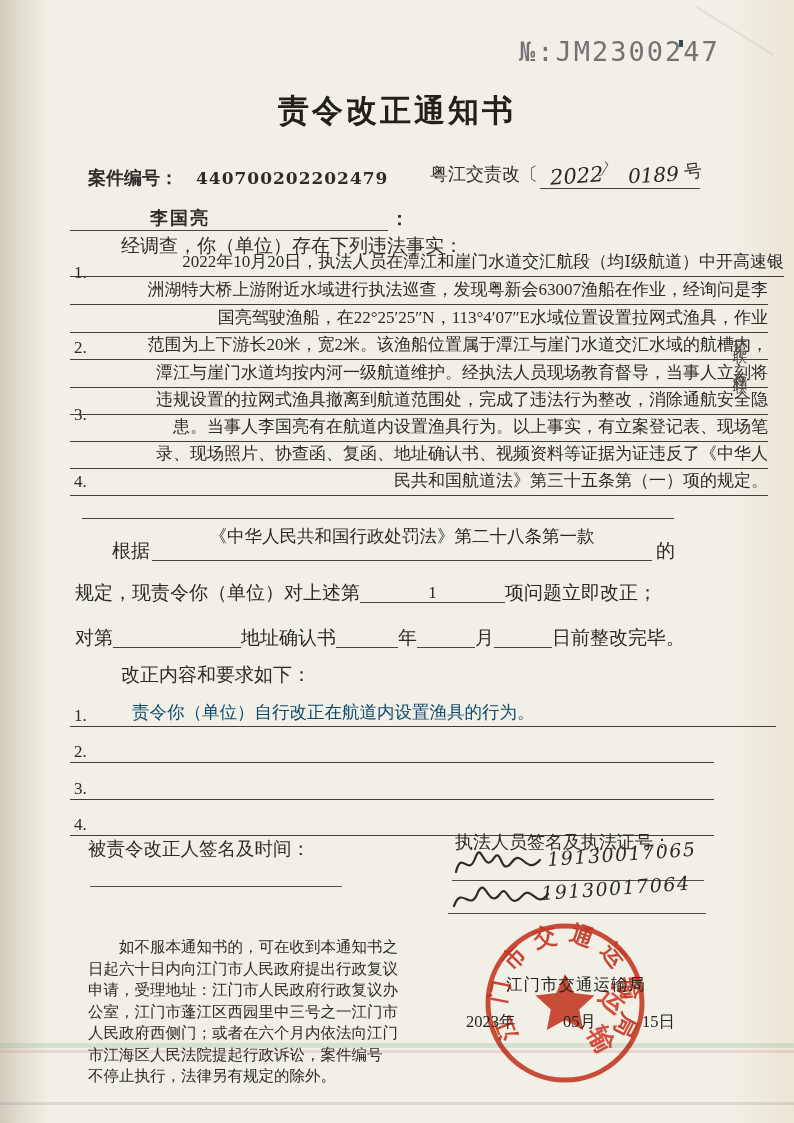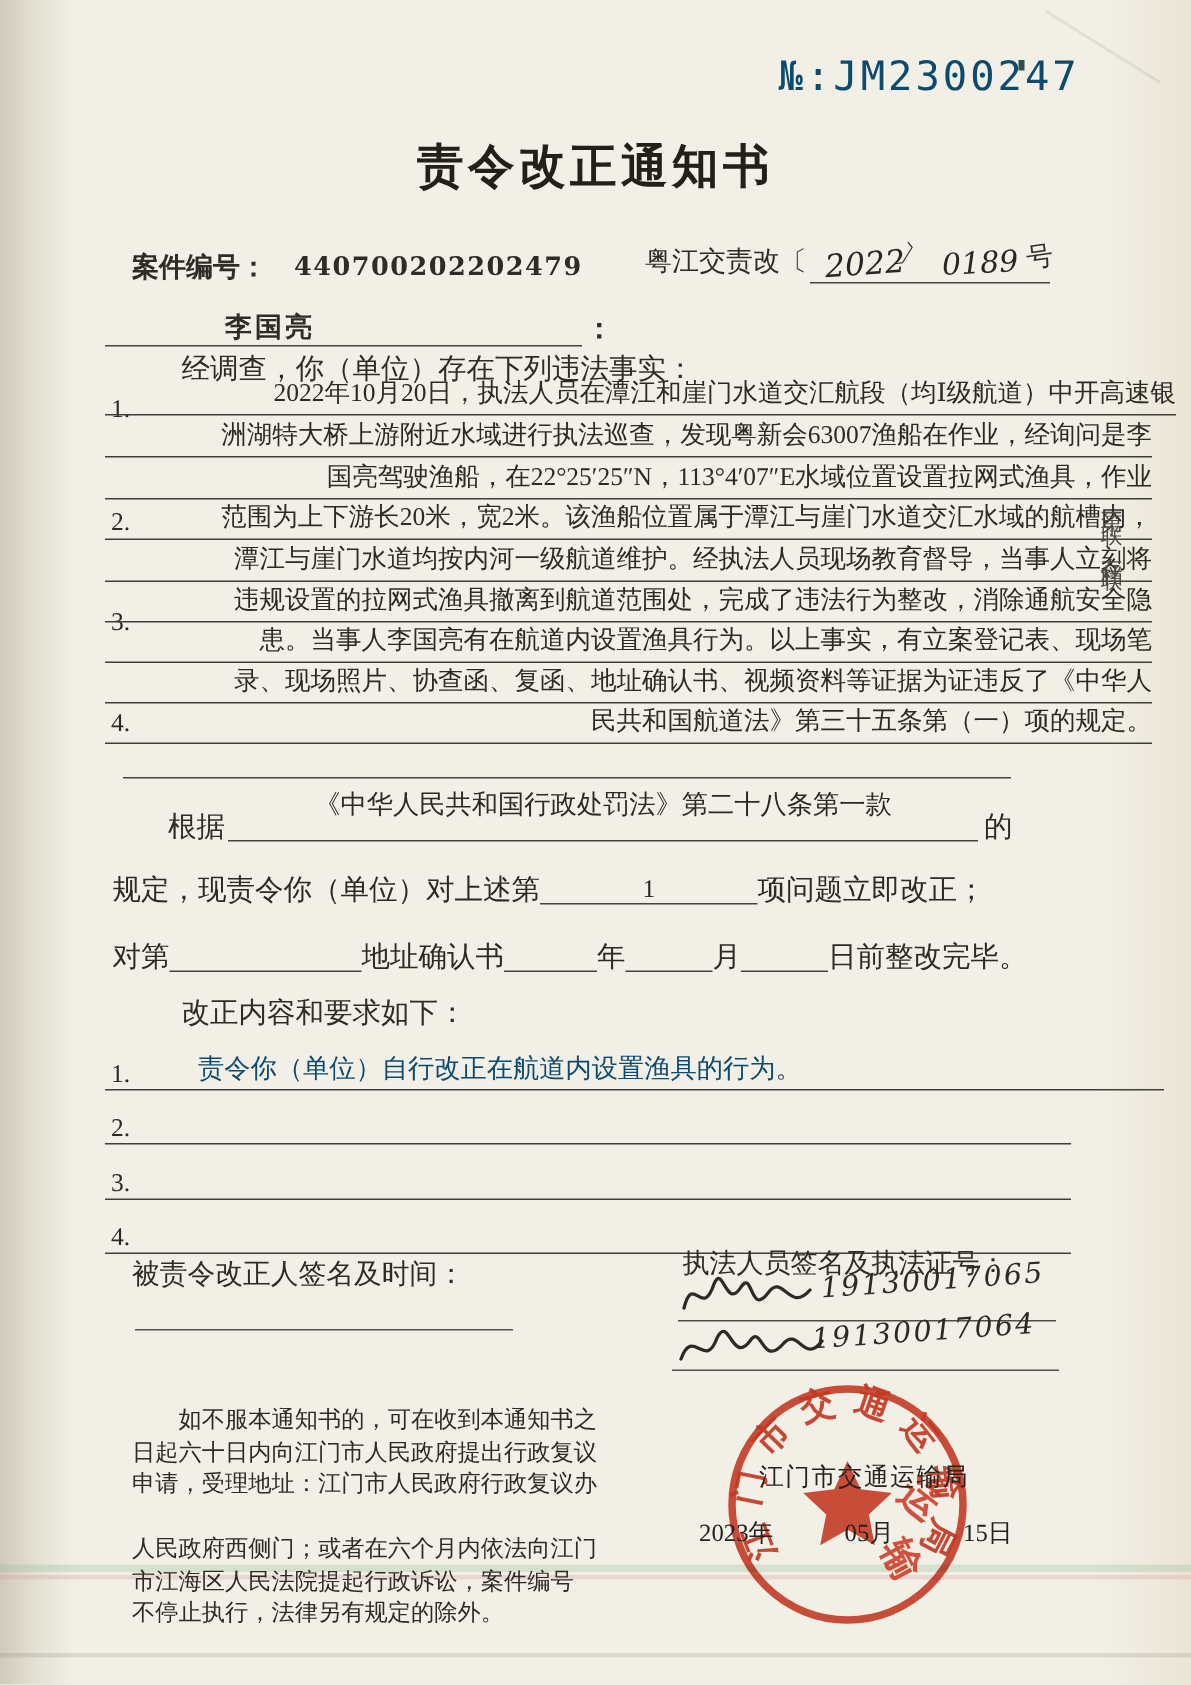--- a/index.html
+++ b/index.html
@@ -9,21 +9,21 @@
     font-family:"Liberation Serif","DejaVu Serif",serif;
     color:#2d2c28;
   }
   .abs{position:absolute;}
   .edge-shadow-left{left:0;top:0;width:50px;height:1123px;
     background:linear-gradient(90deg,#cfcabb 0%,#e3dfd2 45%,rgba(235,232,223,0) 100%);}
   .tint-right{right:0;top:0;width:62px;height:1123px;
     background:linear-gradient(270deg,rgba(216,205,174,0.30),rgba(216,205,174,0));}
   .crease{width:90px;height:2px;background:rgba(90,90,80,0.10);transform:rotate(32deg);}
   .speck{width:4px;height:7px;background:#2f4f4b;}
-  .serial{font-family:"DejaVu Sans Mono",monospace;font-size:27px;letter-spacing:2px;color:#0c4a6e;}
+  .serial{font-family:"DejaVu Sans Mono",monospace;font-size:27px;letter-spacing:2px;color:#737373;}
   .title{font-size:31px;font-weight:600;letter-spacing:3px;color:#21201b;}
   .lbl{font-size:18px;}
   .case-no{font-size:17px;font-weight:600;letter-spacing:1px;font-family:"DejaVu Serif",serif;}
   .hand{font-family:"DejaVu Serif",serif;font-style:italic;color:#262624;}
   .u{border-bottom:1.5px solid #45443d;}
   .uthin{border-bottom:1px solid #504f47;}
   .fact-line{left:70px;width:644px;height:27px;border-bottom:1.5px solid #3f3e38;
     font-size:17px;line-height:26px;white-space:nowrap;color:#2b2a26;text-align:right;}
   .marker{font-size:17px;color:#2b2a26;}
   .clause{display:flex;align-items:center;font-size:19px;color:#2b2a26;white-space:nowrap;}
@@ -141,20 +141,21 @@
     <text font-size="23" font-weight="700" fill="#cd3a24" opacity="0.9" letter-spacing="10" font-family="Liberation Serif, serif">
       <textPath href="#sealTextPath" startOffset="0">江门市交通运输局</textPath>
     </text>
   </svg>
   <div class="abs seal-overchar" style="left:600px;top:982px;transform:rotate(38deg);">运</div>
   <div class="abs seal-overchar" style="left:588px;top:1022px;transform:rotate(62deg);">输</div>
 
   <div class="abs appeal" style="left:88px;top:936px;">　　如不服本通知书的，可在收到本通知书之</div>
   <div class="abs appeal" style="left:88px;top:958px;">日起六十日内向江门市人民政府提出行政复议</div>
   <div class="abs appeal" style="left:88px;top:979px;">申请，受理地址：江门市人民政府行政复议办</div>
+  <div class="abs appeal" style="left:88px;top:1001px;">公室，江门市蓬江区西园里中三号之一江门市</div>
   <div class="abs appeal" style="left:88px;top:1022px;">人民政府西侧门；或者在六个月内依法向江门</div>
   <div class="abs appeal" style="left:88px;top:1044px;">市江海区人民法院提起行政诉讼，案件编号</div>
   <div class="abs appeal" style="left:88px;top:1065px;">不停止执行，法律另有规定的除外。</div>
 
   <div class="abs footer-authority" style="left:506px;top:974px;">江门市交通运输局</div>
   <div class="abs footer-date" style="left:466px;top:1011px;">2023年</div>
   <div class="abs footer-date" style="left:563px;top:1011px;">05月</div>
   <div class="abs footer-date" style="left:642px;top:1011px;">15日</div>
 
   <div class="abs vlabel" style="left:730px;top:330px;height:130px;">第一联：存档联</div>

